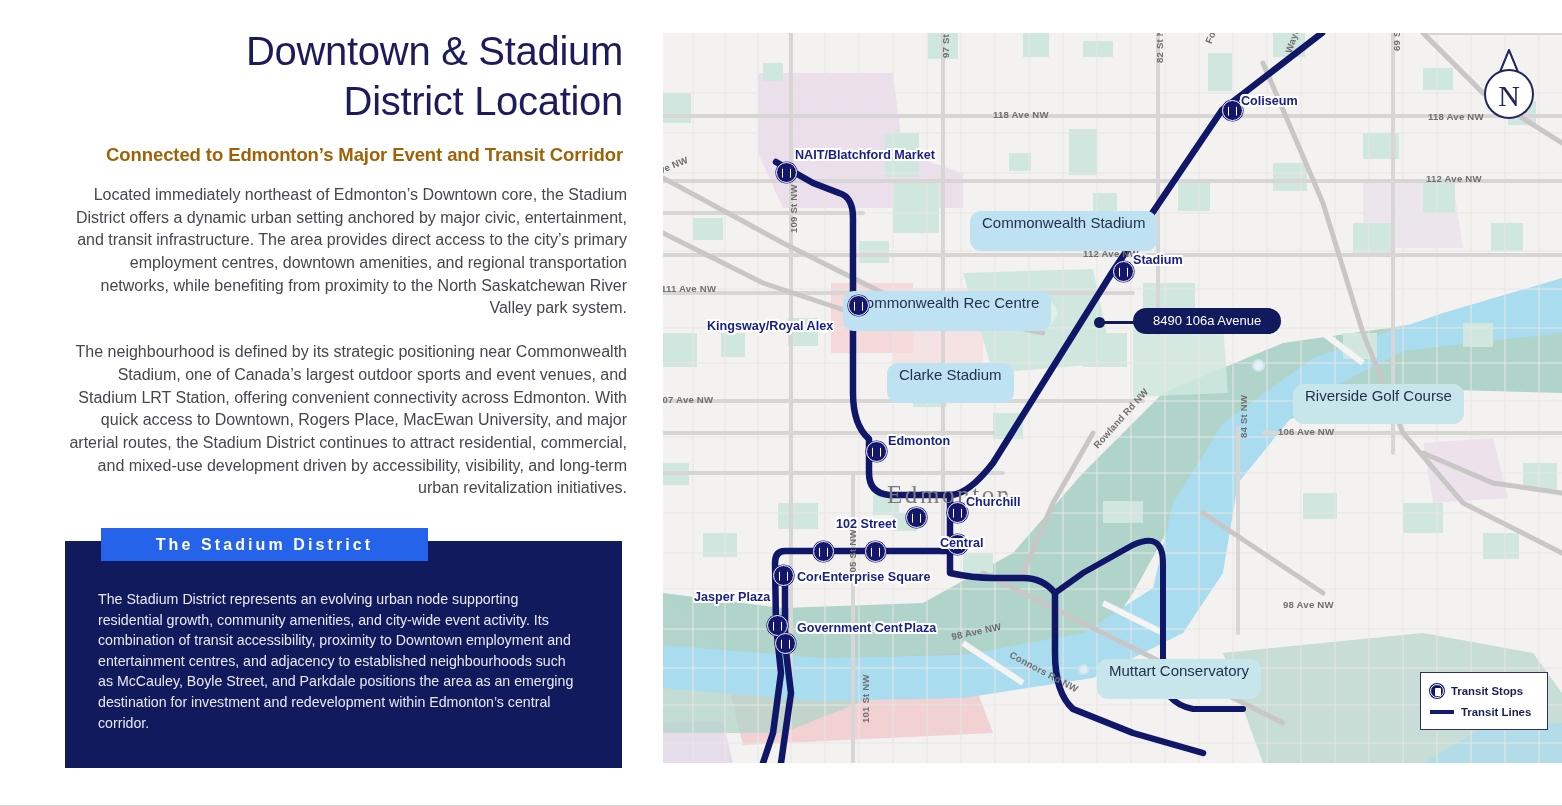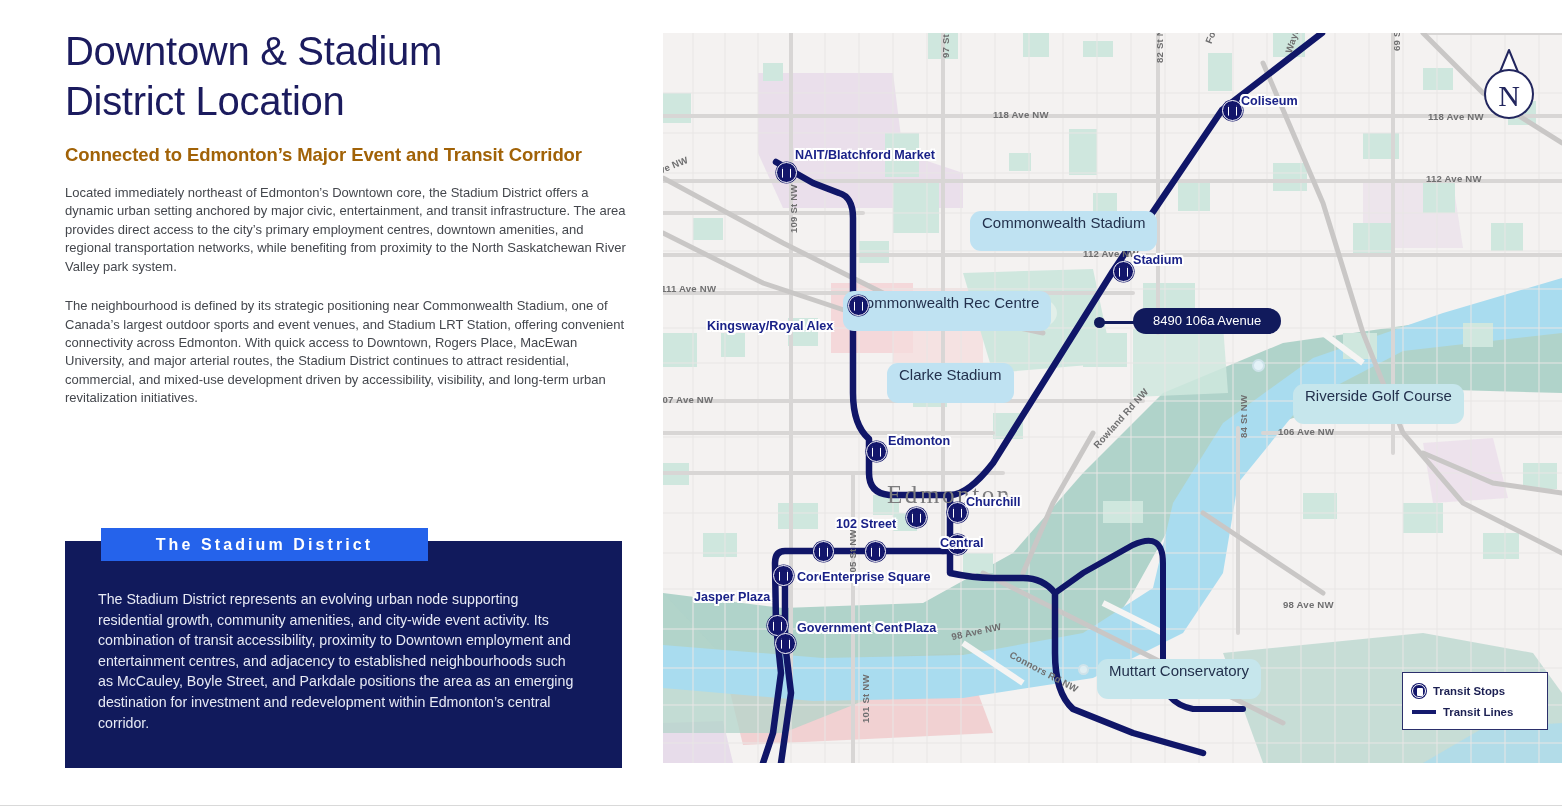--- a/index.html
+++ b/index.html
@@ -15,41 +15,42 @@
     width: 1562px; height: 806px;
     background: #ffffff;
   }
   
   #left-panel {
     position: absolute;
     left: 0; top: 0;
     width: 663px; height: 608px;
     background: #ffffff;
     padding: 26px 40px 0 65px;
+    text-align: right;
   }
   .page-title {
     font-family: "Liberation Sans", sans-serif;
     font-size: 40px;
     font-weight: 300;
     line-height: 1.26;
     color: #1b1b5e;
     letter-spacing: -0.3px;
     margin: 0;
     white-space: pre-line;
   }
   .subtitle {
     margin-top: 17px;
     font-size: 18.5px;
     font-weight: 700;
     color: #a16207;
     letter-spacing: -0.1px;
   }
   .body-para {
     margin-top: 18px;
-    font-size: 13px;
+    font-size: 16px;
     line-height: 1.42;
     color: #44474d;
     width: 562px;
   }
   .body-para.second { margin-top: 21px; }
 
   
   #callout {
     position: absolute;
     left: 65px; top: 541px;
@@ -174,21 +175,21 @@
   
   #compass {
     position: absolute;
     right: 22px; top: 13px;
     width: 62px; height: 76px;
   }
   
   #legend {
     position: absolute;
     right: 14px; bottom: 33px;
-    width: 146px;
+    width: 128px;
     background: #ffffff;
     border: 1.6px solid #2b2f6b;
     padding: 7px 8px 7px 9px;
   }
   .legend-row {
     display: flex;
     align-items: center;
     gap: 7px;
     height: 21px;
     font-size: 11.4px;

